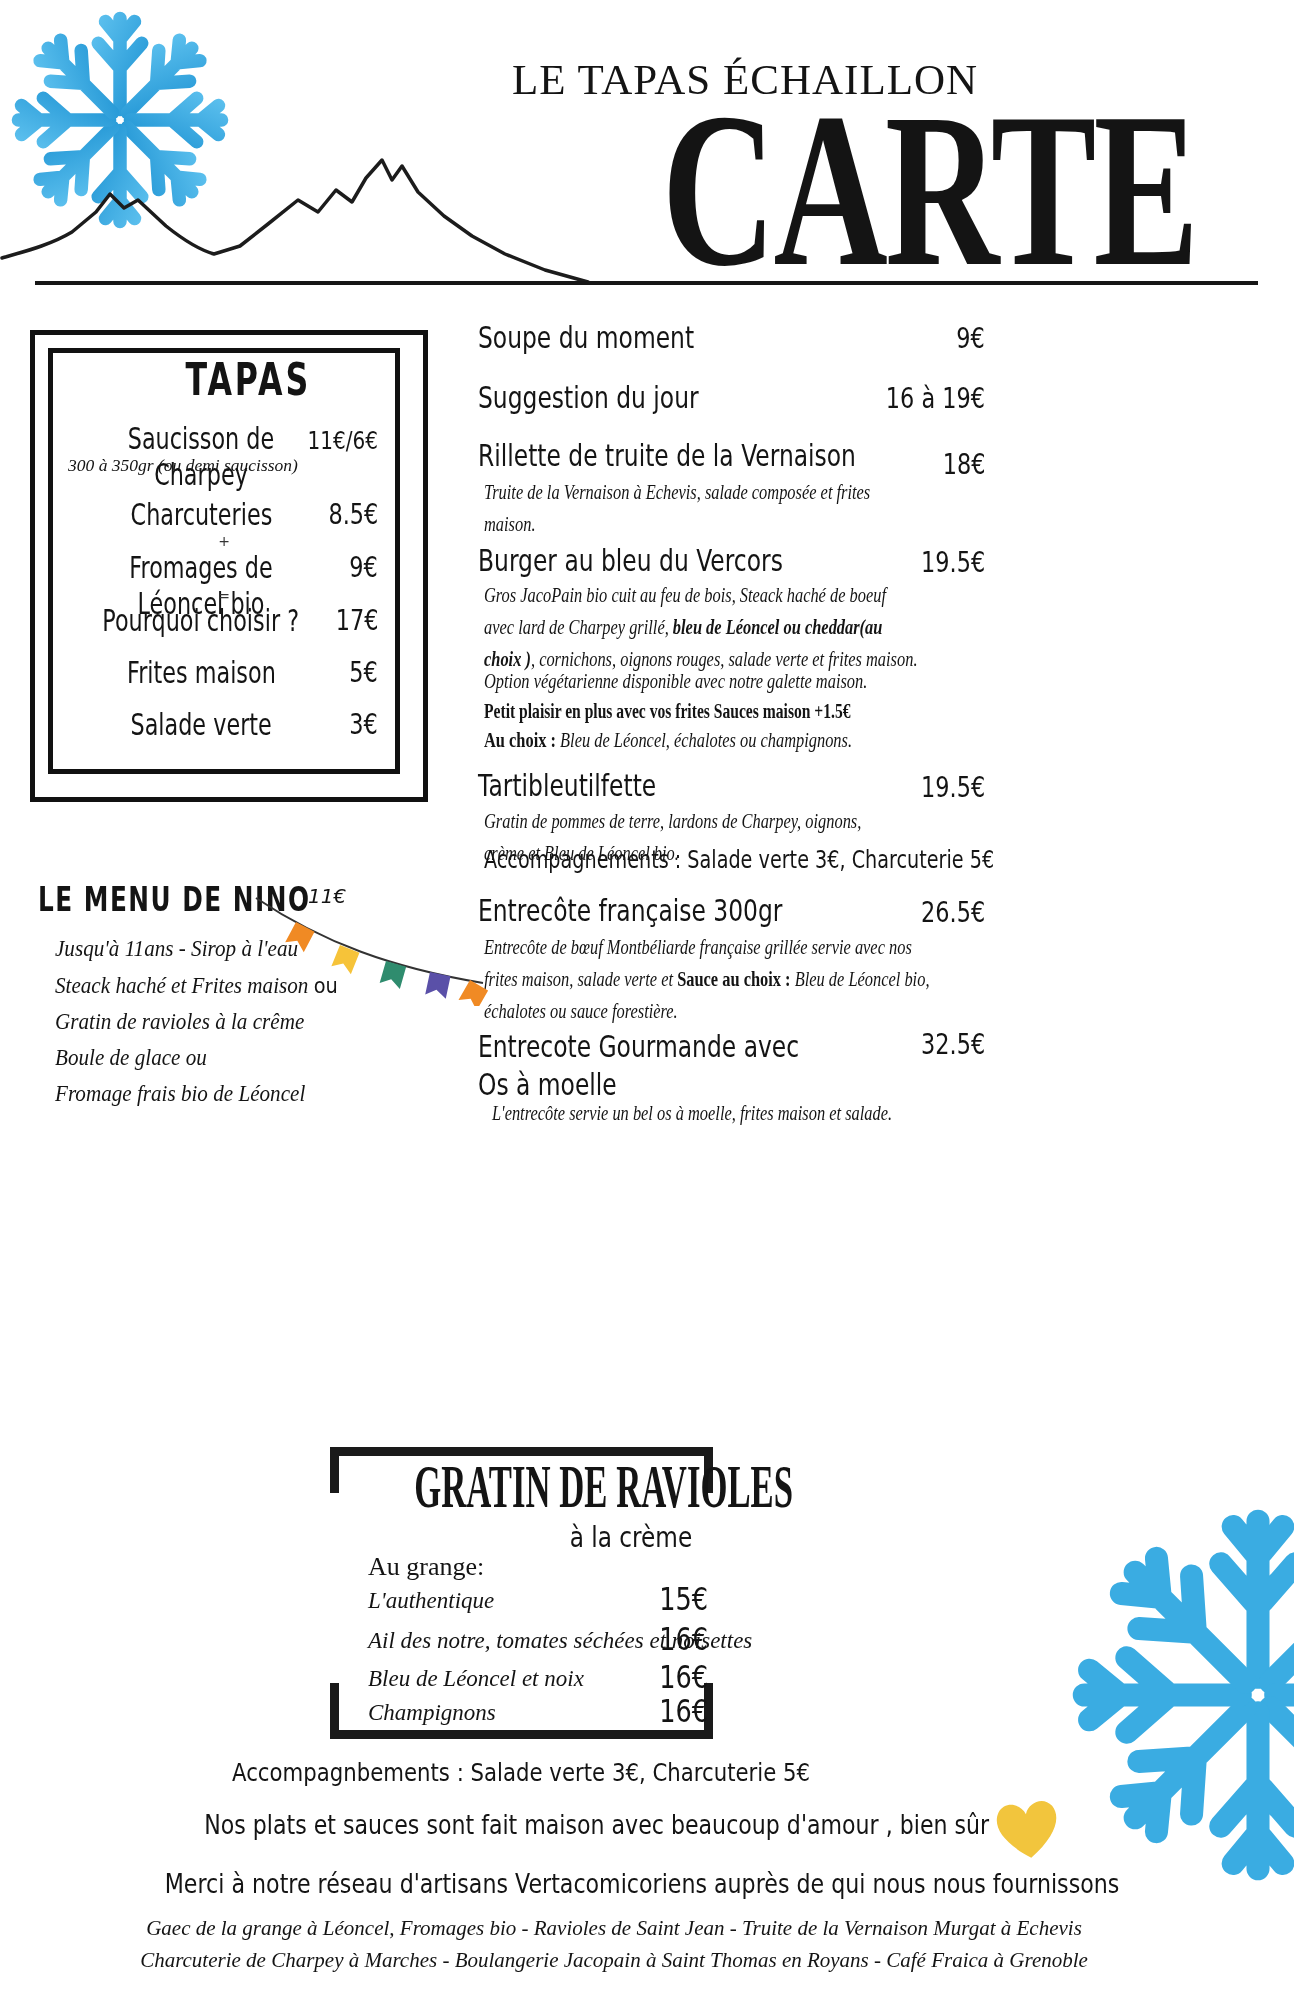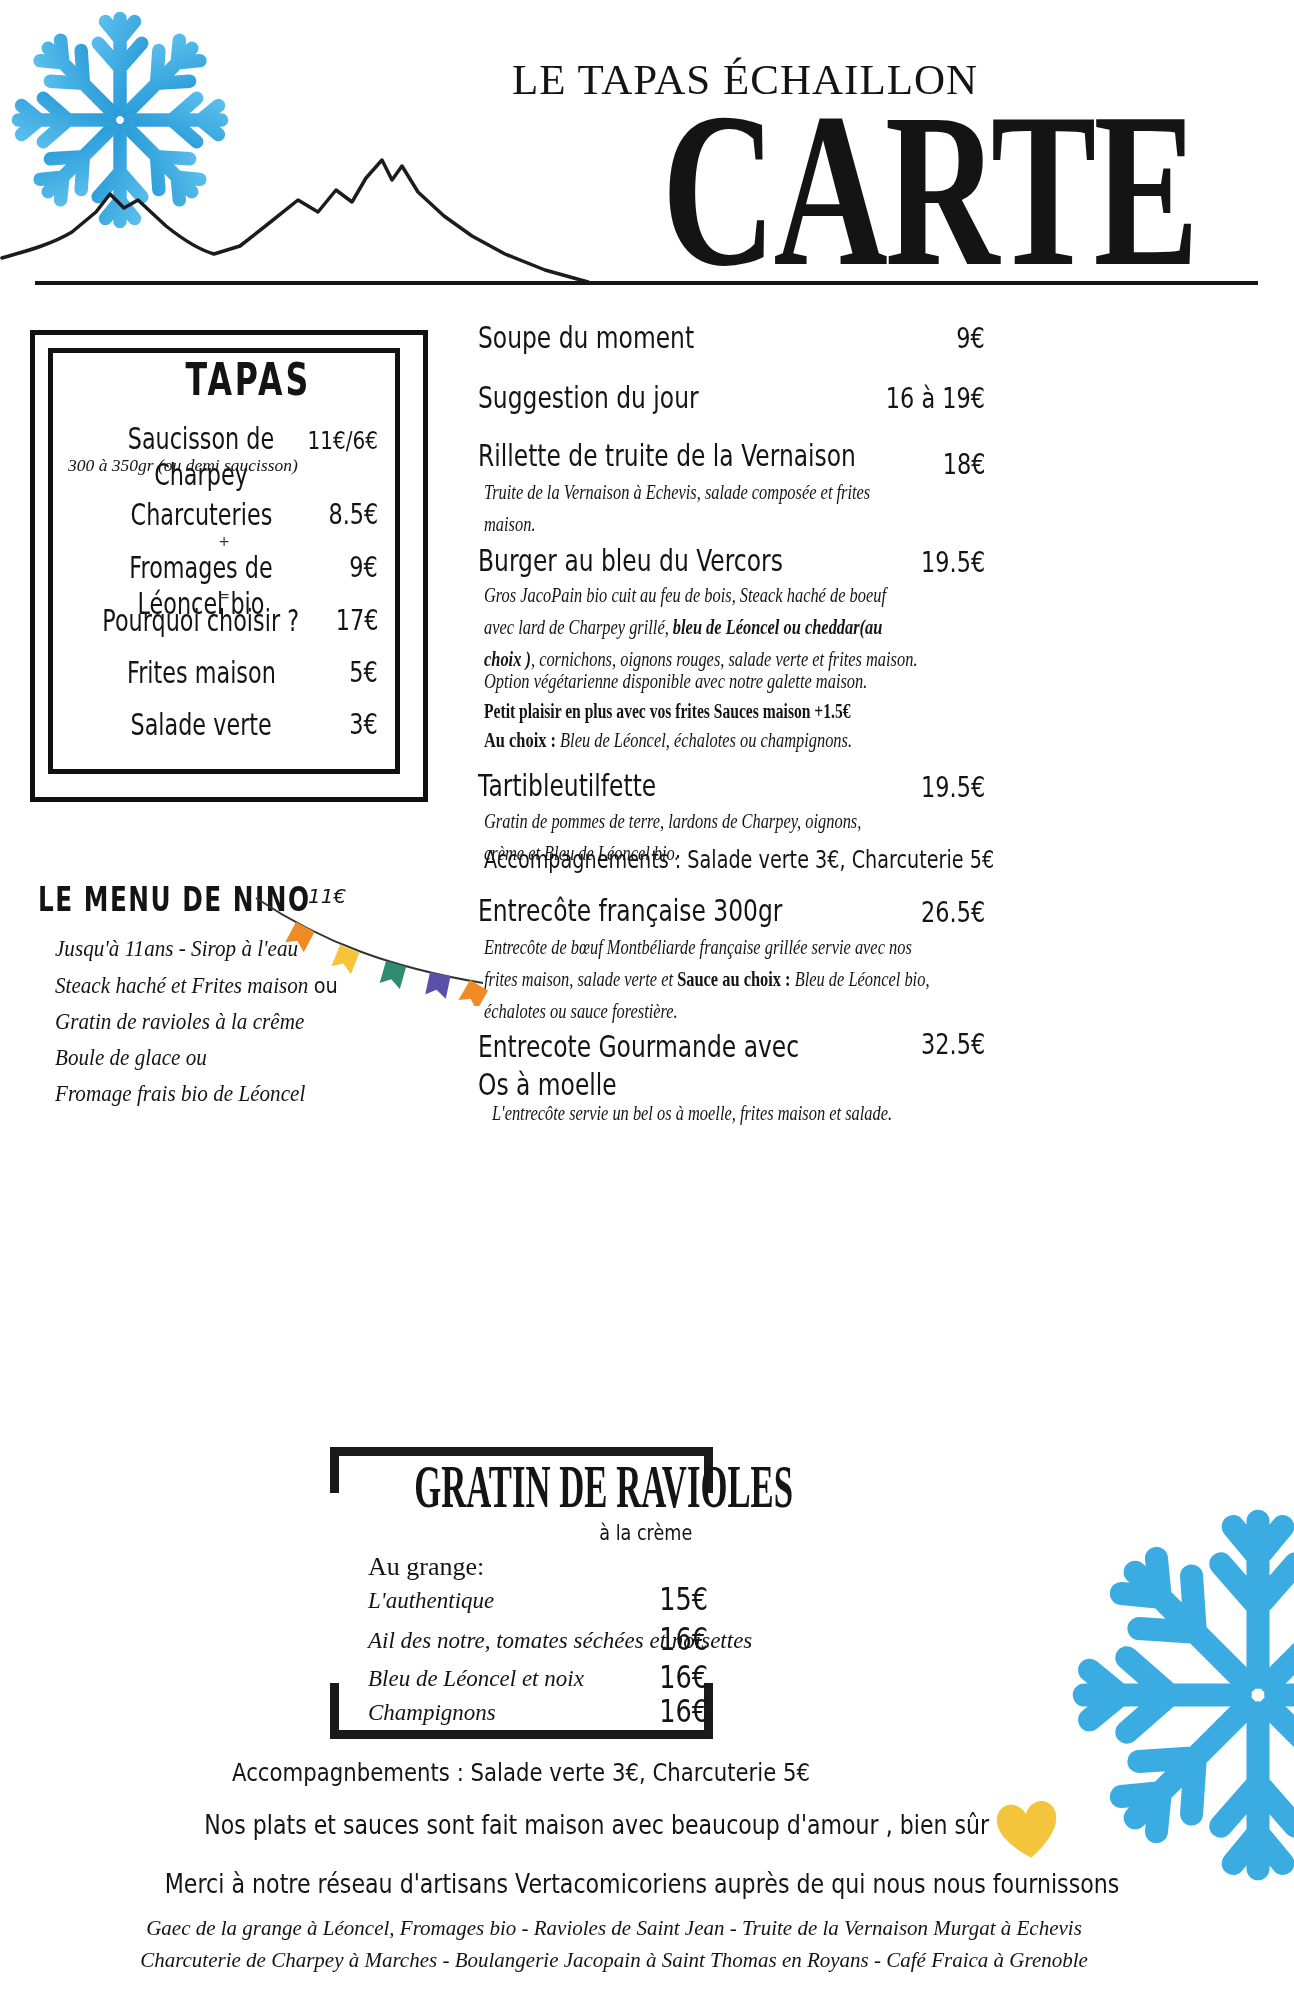--- a/index.html
+++ b/index.html
@@ -45,21 +45,21 @@
   .nino-price{left:308px;top:884px;font-size:20px;font-style:italic;}
   .ninoline{left:55px;font-size:24px;font-family:"Liberation Serif",serif;font-style:italic;
             transform:scaleX(.88);transform-origin:0 0;white-space:nowrap;}
   .ninoline .plain{font-family:"DejaVu Sans",sans-serif;font-style:normal;font-size:22px;}
   
   .rv{left:330px;top:1447px;width:383px;height:292px;}
   .rv .bar{position:absolute;background:#1a1a1a;}
   .rv-title{left:330px;top:1455px;width:383px;text-align:center;font-size:62px;font-weight:bold;
             font-family:"Liberation Serif",serif;transform:scaleX(.56);transform-origin:center;
             white-space:nowrap;line-height:1;}
-  .rv-sub{left:330px;top:1520px;width:362px;text-align:right;font-size:22px;}
+  .rv-sub{left:330px;top:1520px;width:362px;text-align:right;font-size:29px;}
   .rv-choice{left:368px;top:1552px;font-size:26px;font-family:"Liberation Serif",serif;}
   .rv-name{left:368px;font-size:23px;font-family:"Liberation Serif",serif;font-style:italic;white-space:nowrap;}
   .rv-price{right:586px;font-size:32px;text-align:right;}
   
   .f-accomp{left:141px;top:1758px;width:760px;text-align:center;font-size:25px;}
   .f-home{left:0;top:1810px;width:1194px;text-align:center;font-size:26px;}
   .f-merci{left:0;top:1868px;width:1284px;text-align:center;font-size:27px;}
   .f-sup{left:0;width:1228px;text-align:center;font-size:21px;
          font-family:"Liberation Serif",serif;font-style:italic;}
   .cx{display:inline-block;transform:scaleX(.85);transform-origin:center;white-space:nowrap;}

